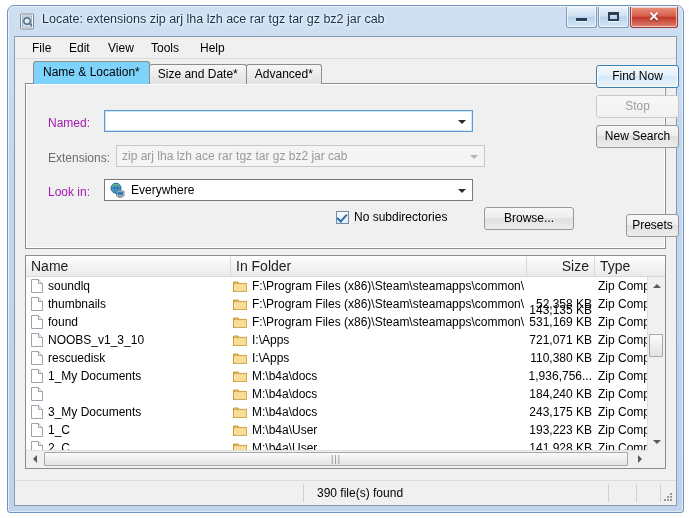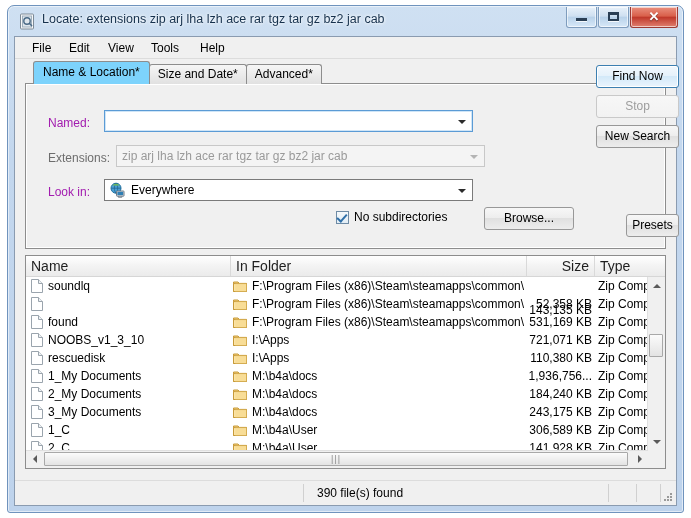--- a/index.html
+++ b/index.html
@@ -499,20 +499,21 @@
               </svg></span>
             <span class="cell" style="left:226px; width:272px;">F:\Program Files (x86)\Steam\steamapps\common\Sa...</span>
             <span class="cell right" style="left:498px; width:68px;margin-top:24px;">143,135 KB</span>
             <span class="cell" style="left:572px; width:72px;">Zip Compre</span>
           </div>
           <div class="row">
             <span class="doc-icon"><svg width="12" height="14" viewBox="0 0 12 14">
                 <path d="M0.5 0.5 H7.5 L11.5 4.5 V13.5 H0.5 Z" fill="#ffffff" stroke="#9aa4ad"></path>
                 <path d="M7.5 0.5 V4.5 H11.5" fill="#eef1f4" stroke="#9aa4ad"></path>
               </svg></span>
+            <span class="cell" style="left:22px; width:180px;">thumbnails</span>
             <span class="folder-icon" style="left:207px;"><svg width="14" height="12" viewBox="0 0 14 12">
                 <path d="M0.5 2 H5 L6.3 3.4 H13.5 V11.5 H0.5 Z" fill="#f3cd78" stroke="#c79a39"></path>
                 <path d="M0.5 3.6 H13.5 V11.5 H0.5 Z" fill="#fbe4a8" stroke="#c79a39"></path>
                 <path d="M2.2 3.6 H13.5 V11.5 H2.2 Z" fill="#f7d88c" stroke="none" opacity="0.6"></path>
               </svg></span>
             <span class="cell" style="left:226px; width:272px;">F:\Program Files (x86)\Steam\steamapps\common\Sa...</span>
             <span class="cell right" style="left:498px; width:68px;">52,358 KB</span>
             <span class="cell" style="left:572px; width:72px;">Zip Compre</span>
           </div>
           <div class="row">
@@ -573,21 +574,20 @@
               </svg></span>
             <span class="cell" style="left:226px; width:272px;">M:\b4a\docs</span>
             <span class="cell right" style="left:498px; width:68px;">1,936,756...</span>
             <span class="cell" style="left:572px; width:72px;">Zip Compre</span>
           </div>
           <div class="row">
             <span class="doc-icon"><svg width="12" height="14" viewBox="0 0 12 14">
                 <path d="M0.5 0.5 H7.5 L11.5 4.5 V13.5 H0.5 Z" fill="#ffffff" stroke="#9aa4ad"></path>
                 <path d="M7.5 0.5 V4.5 H11.5" fill="#eef1f4" stroke="#9aa4ad"></path>
               </svg></span>
-            <span class="cell" style="left:22px; width:180px;">2_My Documents</span>
             <span class="folder-icon" style="left:207px;"><svg width="14" height="12" viewBox="0 0 14 12">
                 <path d="M0.5 2 H5 L6.3 3.4 H13.5 V11.5 H0.5 Z" fill="#f3cd78" stroke="#c79a39"></path>
                 <path d="M0.5 3.6 H13.5 V11.5 H0.5 Z" fill="#fbe4a8" stroke="#c79a39"></path>
                 <path d="M2.2 3.6 H13.5 V11.5 H2.2 Z" fill="#f7d88c" stroke="none" opacity="0.6"></path>
               </svg></span>
             <span class="cell" style="left:226px; width:272px;">M:\b4a\docs</span>
             <span class="cell right" style="left:498px; width:68px;">184,240 KB</span>
             <span class="cell" style="left:572px; width:72px;">Zip Compre</span>
           </div>
           <div class="row">
@@ -610,21 +610,21 @@
                 <path d="M0.5 0.5 H7.5 L11.5 4.5 V13.5 H0.5 Z" fill="#ffffff" stroke="#9aa4ad"></path>
                 <path d="M7.5 0.5 V4.5 H11.5" fill="#eef1f4" stroke="#9aa4ad"></path>
               </svg></span>
             <span class="cell" style="left:22px; width:180px;">1_C</span>
             <span class="folder-icon" style="left:207px;"><svg width="14" height="12" viewBox="0 0 14 12">
                 <path d="M0.5 2 H5 L6.3 3.4 H13.5 V11.5 H0.5 Z" fill="#f3cd78" stroke="#c79a39"></path>
                 <path d="M0.5 3.6 H13.5 V11.5 H0.5 Z" fill="#fbe4a8" stroke="#c79a39"></path>
                 <path d="M2.2 3.6 H13.5 V11.5 H2.2 Z" fill="#f7d88c" stroke="none" opacity="0.6"></path>
               </svg></span>
             <span class="cell" style="left:226px; width:272px;">M:\b4a\User</span>
-            <span class="cell right" style="left:498px; width:68px;">306,589 KB</span>
+            <span class="cell right" style="left:498px; width:68px;">193,223 KB</span>
             <span class="cell" style="left:572px; width:72px;">Zip Compre</span>
           </div>
           <div class="row">
             <span class="doc-icon"><svg width="12" height="14" viewBox="0 0 12 14">
                 <path d="M0.5 0.5 H7.5 L11.5 4.5 V13.5 H0.5 Z" fill="#ffffff" stroke="#9aa4ad"></path>
                 <path d="M7.5 0.5 V4.5 H11.5" fill="#eef1f4" stroke="#9aa4ad"></path>
               </svg></span>
             <span class="cell" style="left:22px; width:180px;">2_C</span>
             <span class="folder-icon" style="left:207px;"><svg width="14" height="12" viewBox="0 0 14 12">
                 <path d="M0.5 2 H5 L6.3 3.4 H13.5 V11.5 H0.5 Z" fill="#f3cd78" stroke="#c79a39"></path>

